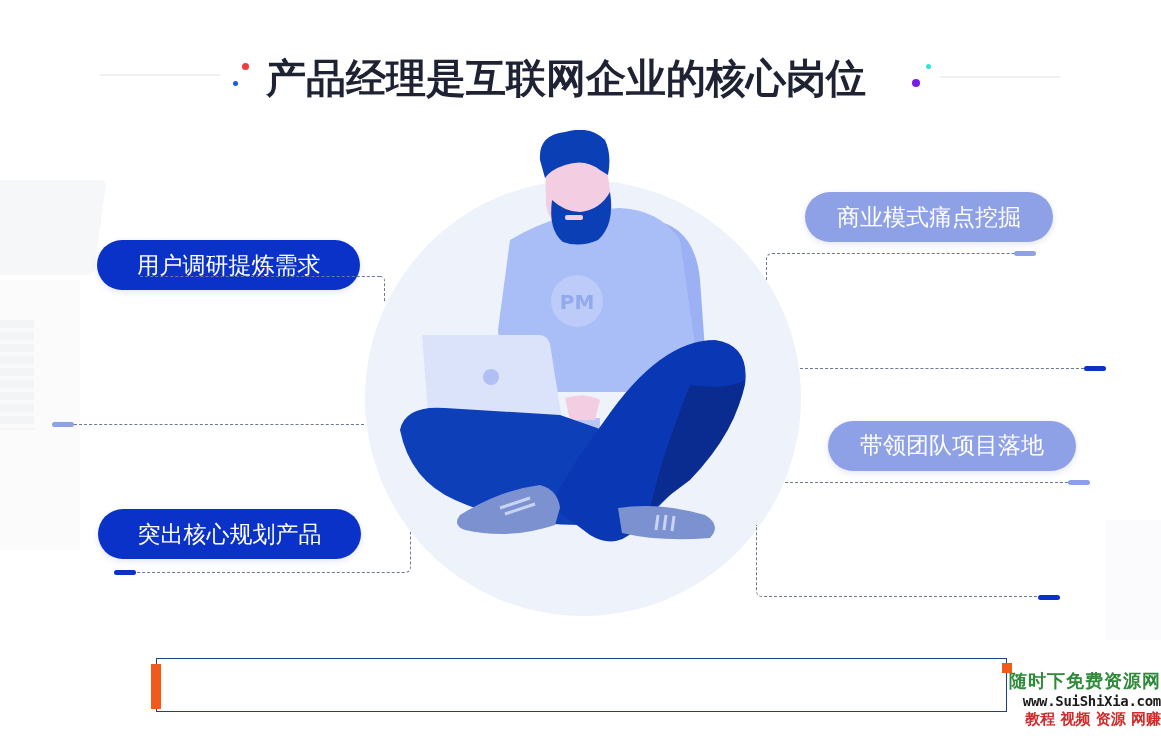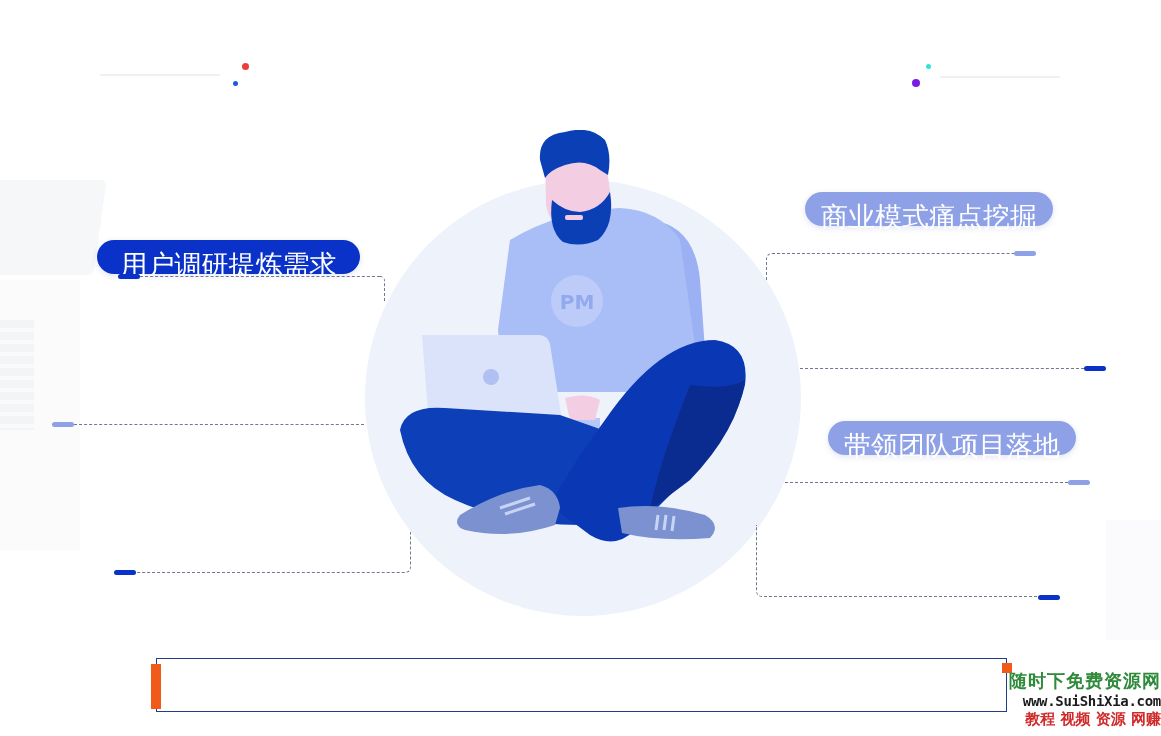--- a/index.html
+++ b/index.html
@@ -22,21 +22,21 @@
   .dot-red { left: 242px; top: 15px; width: 7px; height: 7px; background: #ee3b3b; }
   .dot-blue { left: 233px; top: 33px; width: 5px; height: 5px; background: #1a5ae0; }
   .dot-cyan { left: 926px; top: 16px; width: 5px; height: 5px; background: #2ee6d6; }
   .dot-purple { left: 912px; top: 31px; width: 8px; height: 8px; background: #7a1ce6; }
   .title { position: absolute; left: 266px; top: 4px; width: 640px; text-align: left; font-size: 40px; font-weight: bold; color: #1e2233; letter-spacing: 0px; line-height: 52px; white-space: nowrap; }
 
   
   .circle { position: absolute; left: 365px; top: 180px; width: 436px; height: 436px; border-radius: 50%; background: #eef2fb; }
 
   
-  .pill { position: absolute; height: 34px; border-radius: 25px; color: #ffffff; font-size: 27px; line-height: 50px; text-align: center; white-space: nowrap; box-shadow: 0 2px 6px rgba(20,40,160,0.12); }
+  .pill { position: absolute; height: 50px; border-radius: 25px; color: #ffffff; font-size: 23px; line-height: 50px; text-align: center; white-space: nowrap; box-shadow: 0 2px 6px rgba(20,40,160,0.12); }
   .pill.dark { background: #0a32c8; }
   .pill.light { background: #8ea1e6; }
   .tab { position: absolute; height: 5px; border-radius: 3px; }
   .tab.dark { background: #0a32c8; }
   .tab.light { background: #8ea1e6; }
   .dash { position: absolute; border: 0 dashed #6f7890; }
 
   
   .footer-box { position: absolute; left: 156px; top: 658px; width: 851px; height: 54px; border: 1.5px solid #1f3f8a; background: #ffffff; }
   .footer-accent-left { position: absolute; left: 151px; top: 664px; width: 10px; height: 45px; background: #f25a1a; }
@@ -58,20 +58,21 @@
 
   <div class="bg-ghost-panel"></div>
   <div class="bg-ghost-laptop"></div>
   <div class="bg-ghost-keys"></div>
   <div class="bg-ghost-right"></div>
 
   <div class="title-wrap">
     <div class="title-line-left"></div>
     <div class="dot dot-red"></div>
     <div class="dot dot-blue"></div>
+    <h1 class="title">产品经理是互联网企业的核心岗位</h1>
     <div class="dot dot-cyan"></div>
     <div class="dot dot-purple"></div>
     <div class="title-line-right"></div>
   </div>
 
   <div class="circle"></div>
 
   <svg style="position:absolute;left:360px;top:130px;" width="440" height="490" viewBox="0 0 440 490">
 
     <path d="M290 90 Q335 95 340 150 L345 220 Q340 250 315 255 L290 250 Z" fill="#9bb1f3"></path>
@@ -111,20 +112,23 @@
   <div class="pill dark" style="left:97px;top:216px;width:263px;margin-top:24px;">
     <span>用户调研提炼需求</span>
   </div>
   <div class="tab dark" style="left:118px;top:274px;width:22px;"></div>
   <div class="dash" style="left:140px;top:276px;width:240px;height:0;border-top-width:1px;"></div>
   <div class="dash" style="left:380px;top:276px;width:5px;height:26px;border-top-width:1px;border-right-width:1px;border-top-right-radius:5px;"></div>
 
   <div class="tab light" style="left:52px;top:422px;width:22px;"></div>
   <div class="dash" style="left:74px;top:424px;width:290px;height:0;border-top-width:1px;"></div>
 
+  <div class="pill dark" style="left:98px;top:509px;width:263px;">
+    <span>突出核心规划产品</span>
+  </div>
   <div class="tab dark" style="left:114px;top:570px;width:22px;"></div>
   <div class="dash" style="left:136px;top:532px;width:275px;height:41px;border-bottom-width:1px;border-right-width:1px;border-bottom-right-radius:6px;"></div>
 
   <div class="pill light" style="left:805px;top:192px;width:248px;">
     <span>商业模式痛点挖掘</span>
   </div>
   <div class="tab light" style="left:1014px;top:251px;width:22px;"></div>
   <div class="dash" style="left:766px;top:253px;width:248px;height:28px;border-top-width:1px;border-left-width:1px;border-top-left-radius:6px;"></div>
 
   <div class="tab dark" style="left:1084px;top:366px;width:22px;"></div>

